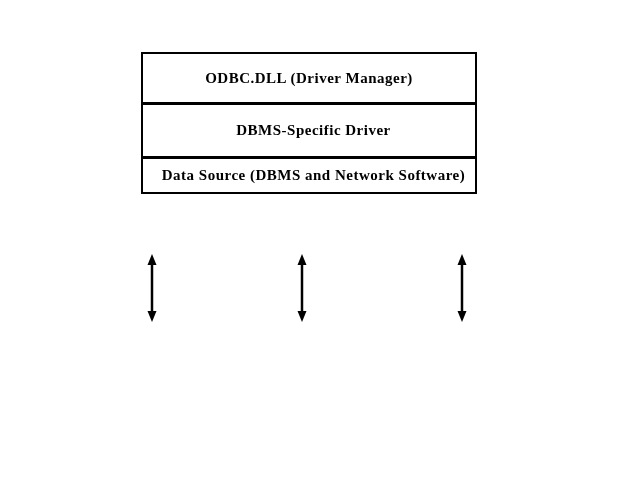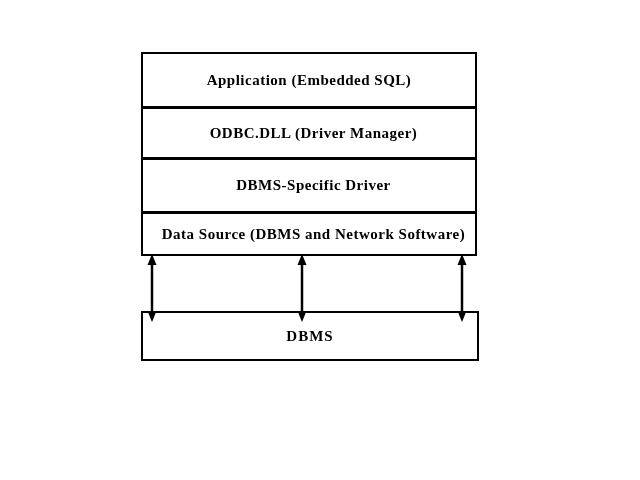--- a/index.html
+++ b/index.html
@@ -32,21 +32,21 @@
     justify-content: center;
     text-align: center;
     font-size: 15px;
     letter-spacing: 0.5px;
     white-space: nowrap;
   }
   .layer + .layer { margin-top: -1px; padding-left: 9px; }
   .layer.h1 { height: 56px; }
   .layer.h2 { height: 52px; }
   .layer.h3 { height: 55px; text-align: right; }
-  .layer.h4 { height: 44px; }
+  .layer.h4 { height: 37px; }
   .dbms-box {
     position: absolute;
     left: 141px;
     top: 311px;
     width: 338px;
     height: 50px;
     box-sizing: border-box;
     border: 2px solid #000000;
     background: transparent;
     display: flex;
@@ -69,37 +69,31 @@
     fill: #000000;
     stroke: none;
   }
 </style>
 </head>
 <body>
 
 <div class="canvas">
 
   <div class="stack">
-    <div class="layer h1">
-      <span>Application (Embedded SQL)</span>
-    </div>
     <div class="layer h2">
       <span>ODBC.DLL (Driver Manager)</span>
     </div>
     <div class="layer h3">
       <span>DBMS-Specific Driver</span>
     </div>
     <div class="layer h4">
       <span>Data Source (DBMS and Network Software)</span>
     </div>
   </div>
 
-  <div class="dbms-box">
-    <span>DBMS</span>
-  </div>
 
   <svg class="arrows" width="338" height="80" viewBox="0 0 338 80" aria-hidden="true">
     <g>
       <line class="shaft" x1="11" y1="14" x2="11" y2="66"></line>
       <polygon class="head" points="11,6 6.5,17 15.5,17"></polygon>
       <polygon class="head" points="11,74 6.5,63 15.5,63"></polygon>
     </g>
     <g>
       <line class="shaft" x1="161" y1="14" x2="161" y2="66"></line>
       <polygon class="head" points="161,6 156.5,17 165.5,17"></polygon>

